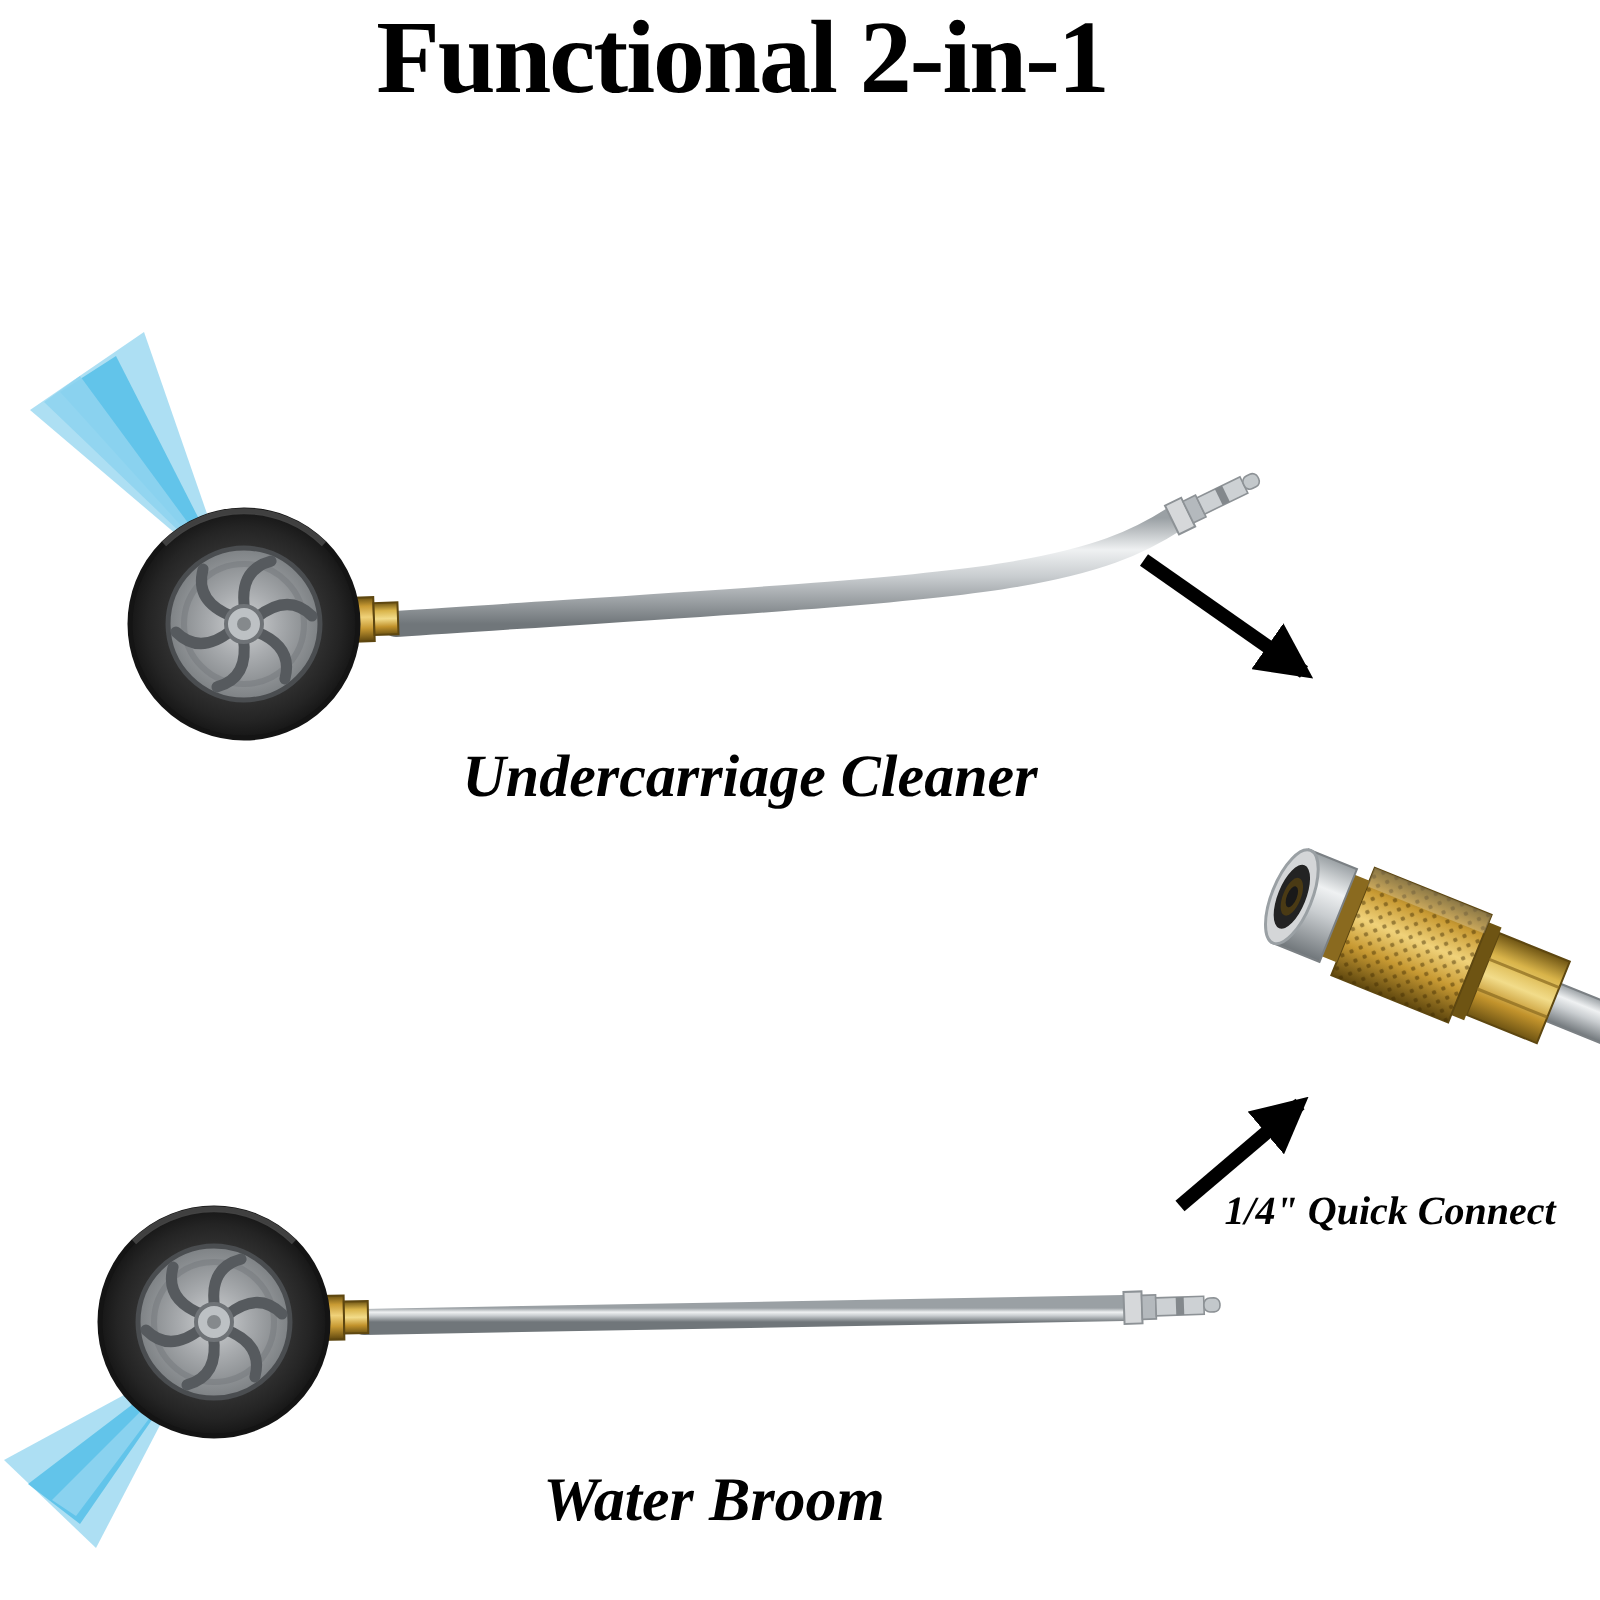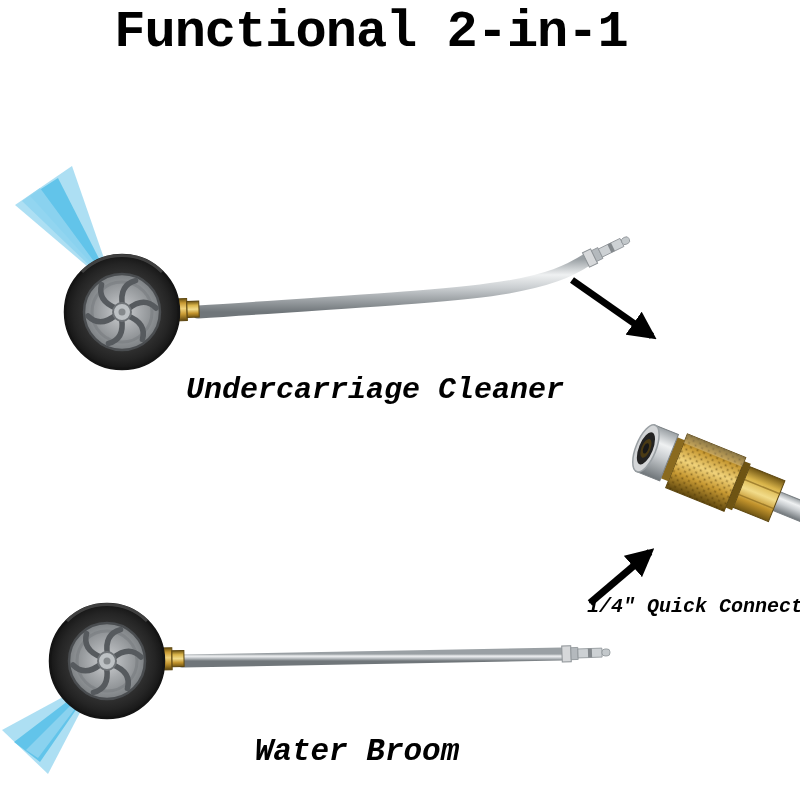--- a/index.html
+++ b/index.html
@@ -1,21 +1,21 @@
 <!DOCTYPE html>
 <html><head>
 <meta charset="utf-8">
 <style>
   html,body{margin:0;padding:0;background:#fff;}
   .stage{
     position:relative;
     width:800px;height:800px;
     background:#ffffff;
     overflow:hidden;
-    font-family:Liberation Mono, monospace;
+    font-family:Liberation Serif, serif;
   }
   svg{display:block;}
   text{fill:#000;}
   .title-text{font-weight:bold;font-size:52px;letter-spacing:-1px;}
   .label-text{font-weight:bold;font-style:italic;}
 </style>
 </head>
 <body>
 
 <div class="stage">

